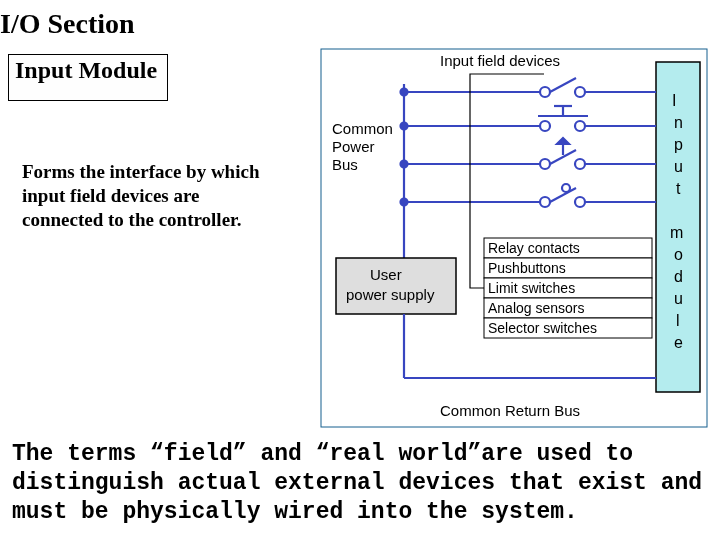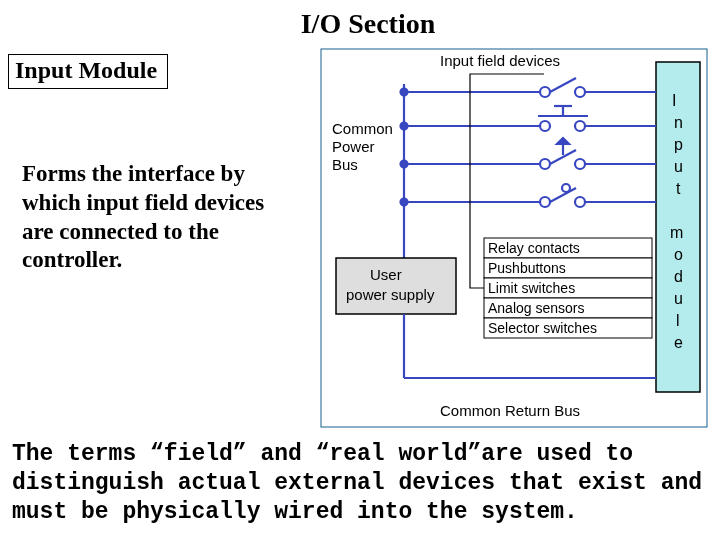--- a/index.html
+++ b/index.html
@@ -11,42 +11,40 @@
     font-family: "Times New Roman", Times, serif;
     background: #fff;
     position: relative;
     overflow: hidden;
   }
   .title {
     position: absolute;
     top: 8px;
     left: 0;
     width: 720px;
-    text-align: center;
     font-size: 28px;
     font-weight: bold;
     color: #000;
-    padding-left: 16px;
   }
   .subtitle-box {
     position: absolute;
     top: 54px;
     left: 8px;
     border: 1px solid #000;
     background: #fefefe;
-    padding: 2px 10px 4px 6px;
+    padding: 2px 10px 16px 6px;
     font-size: 24px;
     font-weight: bold;
   }
   .para1 {
     position: absolute;
     top: 160px;
     left: 22px;
     width: 260px;
-    font-size: 23px;
+    font-size: 19px;
     font-weight: bold;
     line-height: 1.25;
   }
   .para2 {
     position: absolute;
     top: 440px;
     left: 12px;
     width: 700px;
     font-size: 23px;
     font-weight: bold;

